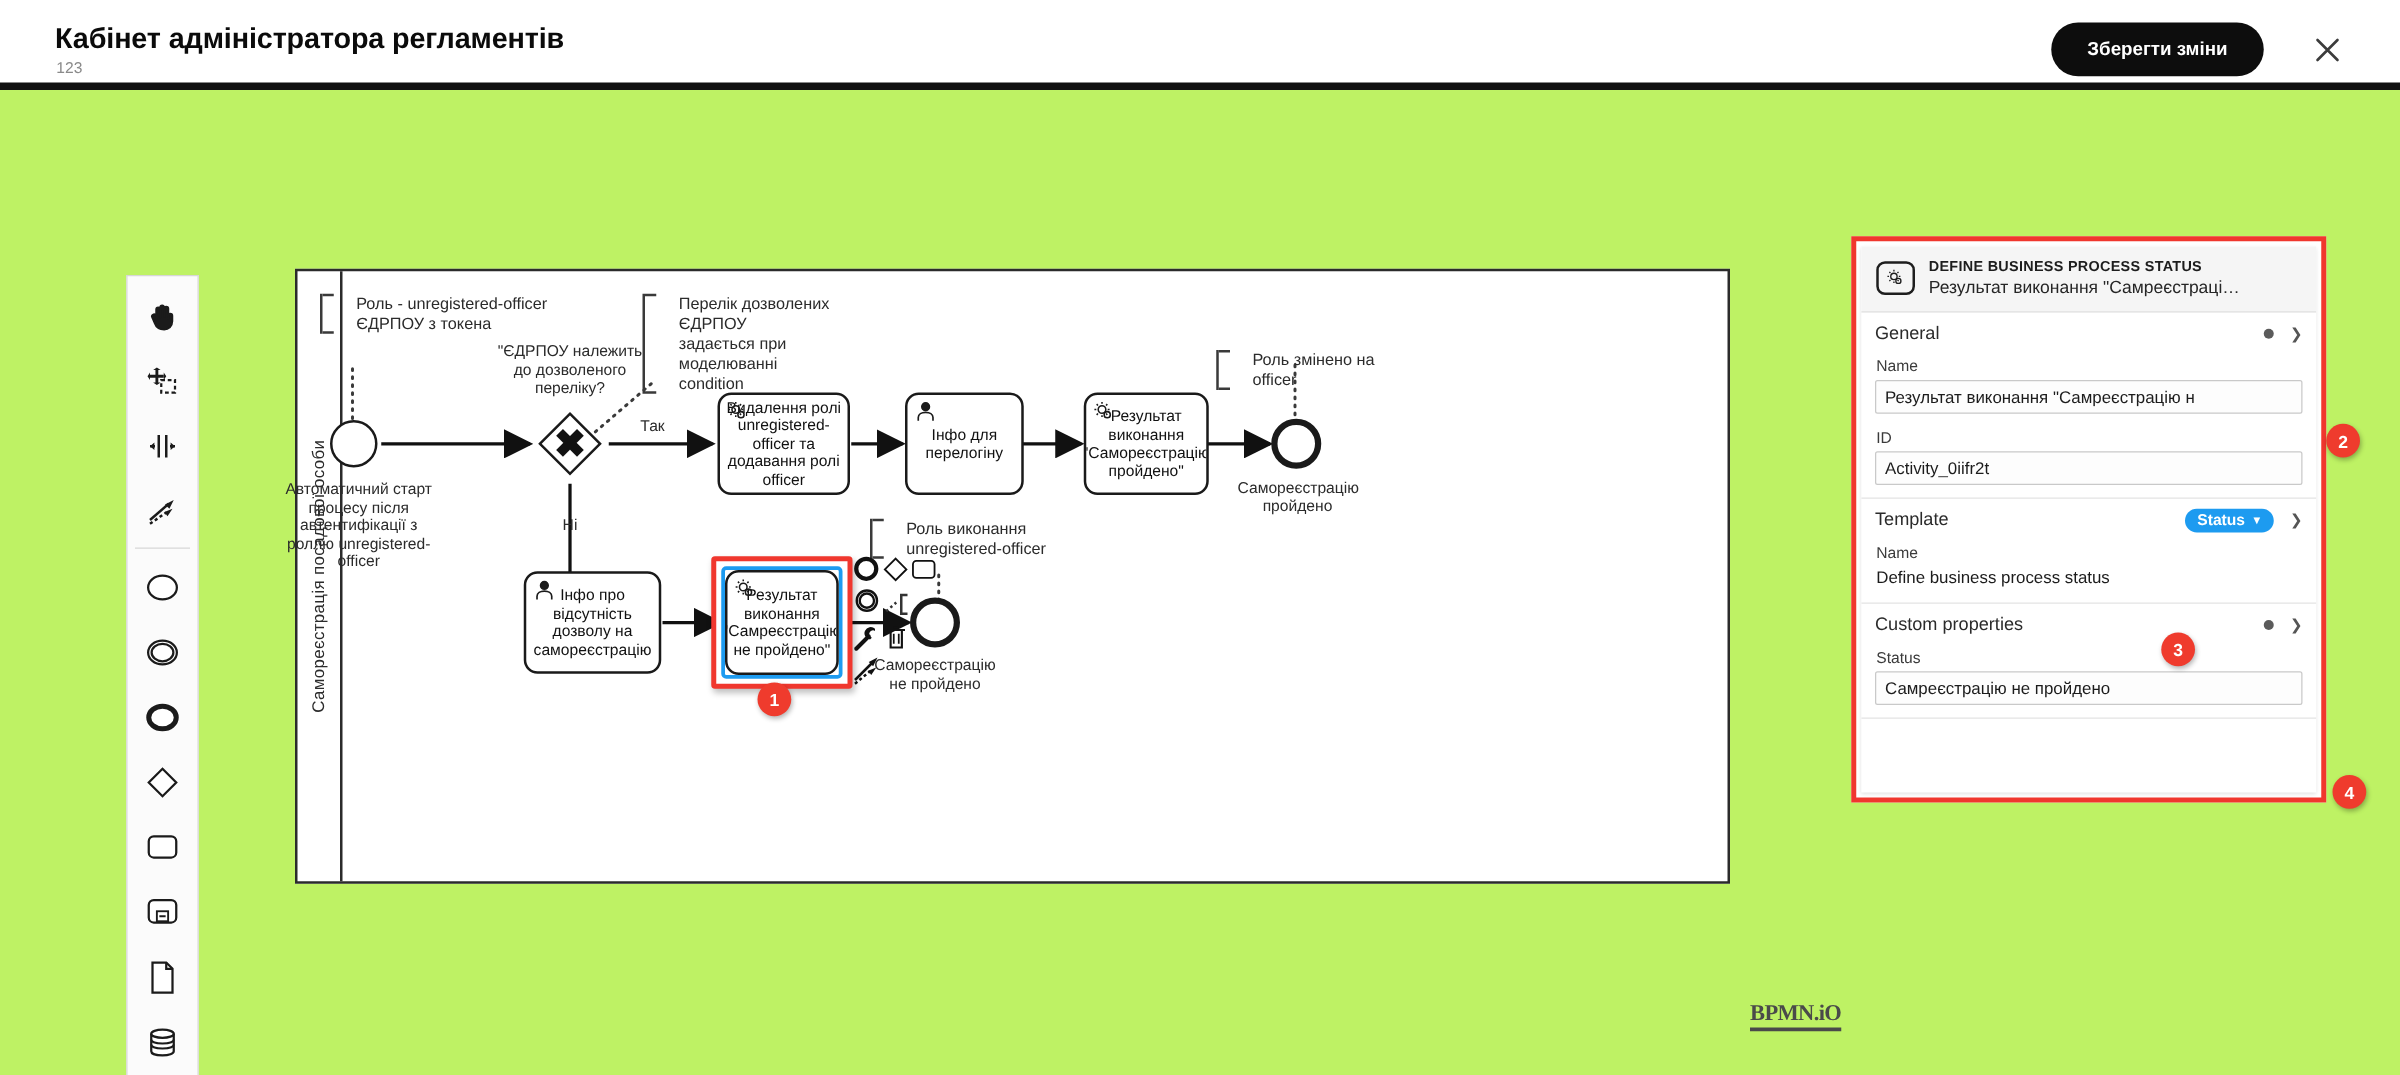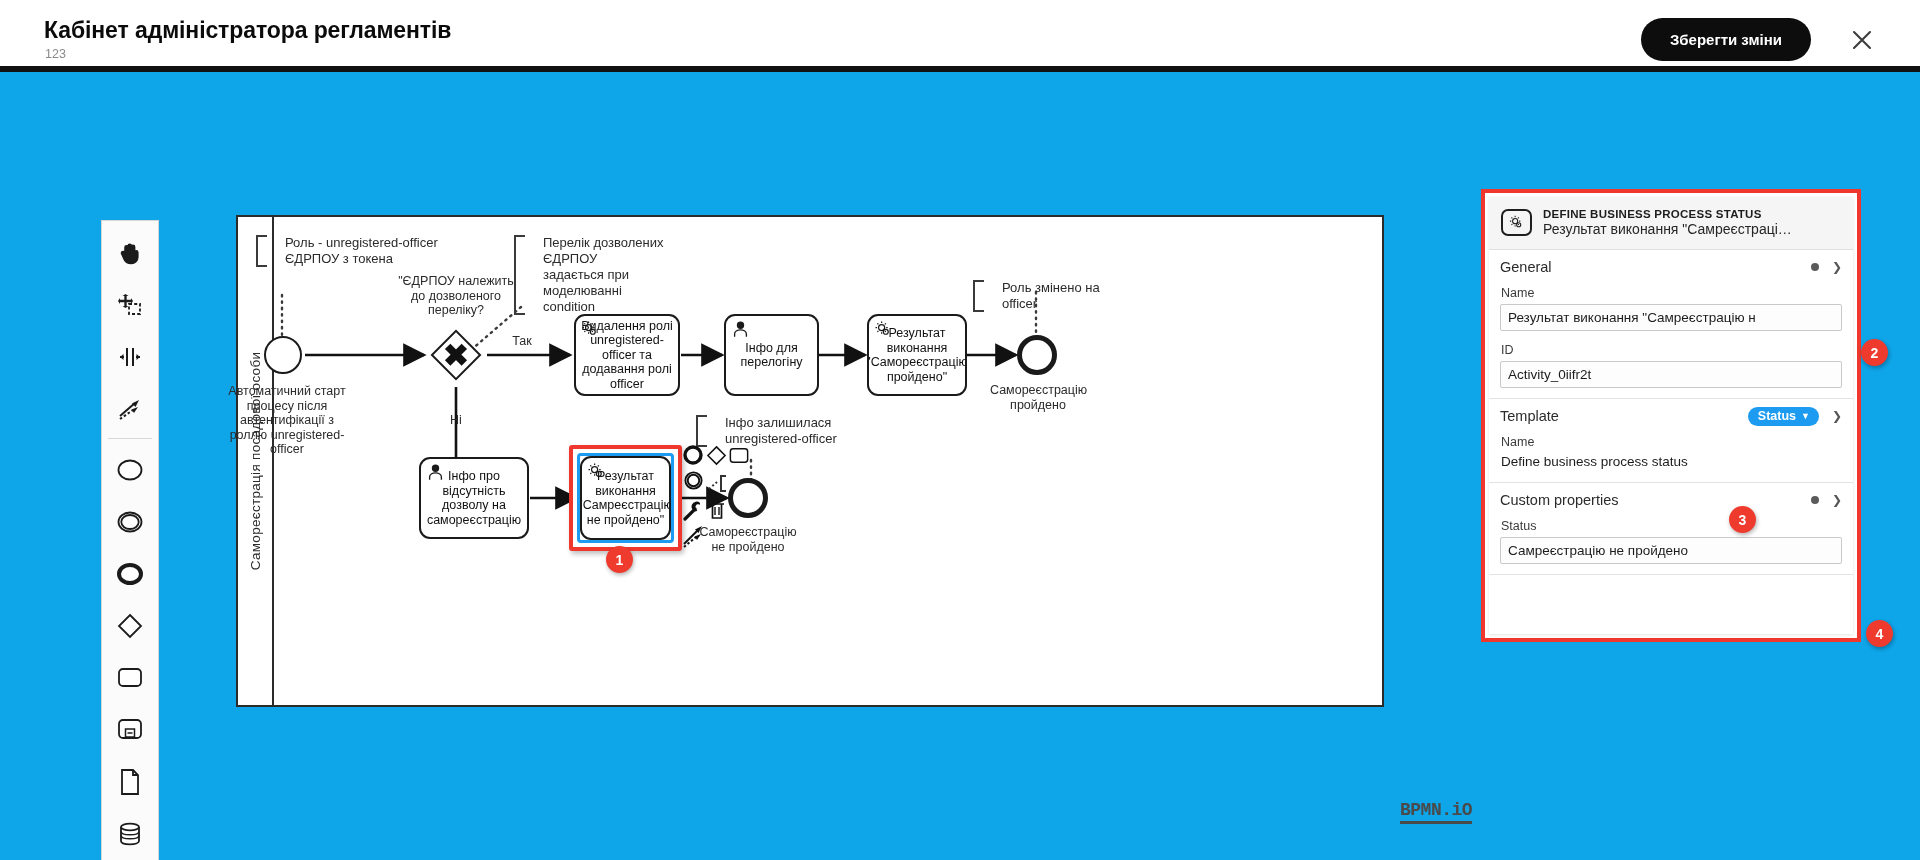--- a/index.html
+++ b/index.html
@@ -3,21 +3,21 @@
 <meta charset="utf-8">
 <style>
   * { box-sizing: border-box; }
   html, body {
     margin: 0; padding: 0;
     width: 1920px; height: 860px;
     background: #ffffff;
     font-family: "Liberation Sans", sans-serif;
     overflow: hidden;
   }
-  #root { position: relative; width: 1920px; height: 860px; background: #0ea5e9; }
+  #root { position: relative; width: 1920px; height: 860px; background: #bef264; }
 
   
   .topbar {
     position: absolute; left: 0; top: 0; width: 1920px; height: 72px;
     background: #fff;
     border-bottom: 6px solid #111;
   }
   .topbar-title {
     position: absolute; left: 44px; top: 17px;
     font-size: 23px; font-weight: bold; color: #0b0b0b; letter-spacing: -0.1px;
@@ -143,21 +143,21 @@
     background: #ef3b2d; color: #fff; font-size: 14px; font-weight: bold;
     display: flex; align-items: center; justify-content: center;
     box-shadow: 1px 2px 4px rgba(0,0,0,0.3);
     z-index: 40;
   }
 
   
   .wm {
     position: absolute; left: 1400px; top: 800px;
     font-size: 18px; font-weight: bold; color: #4a4a4a;
-    font-family: Liberation Mono, monospace;
+    font-family: Liberation Serif, serif;
     letter-spacing: -0.5px;
     border-bottom: 3px solid #4a4a4a; padding-bottom: 1px;
   }
 
   
   .props-wrap {
     position: absolute; left: 1481px; top: 189px; width: 380px; height: 453px;
     border: 4px solid #f0372e; background: #fff;
   }
   .props {
@@ -331,21 +331,21 @@
       <path d="M798,75 L798,128" stroke="#3a3a3a" stroke-width="2.4" fill="none" stroke-dasharray="1.4 5" stroke-linecap="round"></path>
       <path d="M513,243 L513,263" stroke="#3a3a3a" stroke-width="2.4" fill="none" stroke-dasharray="1.4 5" stroke-linecap="round"></path>
     </svg>
 
     <div class="ann" style="left:18px;top:18px;width:200px;white-space:pre-line">Роль - unregistered-officer
 ЄДРПОУ з токена</div>
     <div class="ann" style="left:276px;top:18px;width:192px;white-space:pre-line">Перелік дозволених ЄДРПОУ
 задається при моделюванні
 condition</div>
     <div class="ann" style="left:735px;top:63px;width:150px;white-space:pre-line">Роль змінено на officer</div>
-    <div class="ann" style="left:458px;top:198px;width:160px;white-space:pre-line">Інфо залишилася
+    <div class="ann" style="left:458px;top:198px;width:160px;white-space:pre-line">Роль виконання
 unregistered-officer</div>
 
     <div class="n ev ev-start" style="left:26px;top:119px;width:38px;height:38px"></div>
     <div class="lbl" style="left:-12px;top:167px;width:122px">Автоматичний старт процесу після автентифікації з роллю unregistered-officer</div>
 
     <div class="lbl" style="left:160px;top:57px;width:116px">"ЄДРПОУ належить до дозволеного переліку?</div>
     <div class="n" style="left:195px;top:115px;width:46px;height:46px">
       <div class="gw" style="position:absolute;left:5px;top:5px;width:36px;height:36px"></div>
       <div class="gw-x">✖</div>
     </div>

